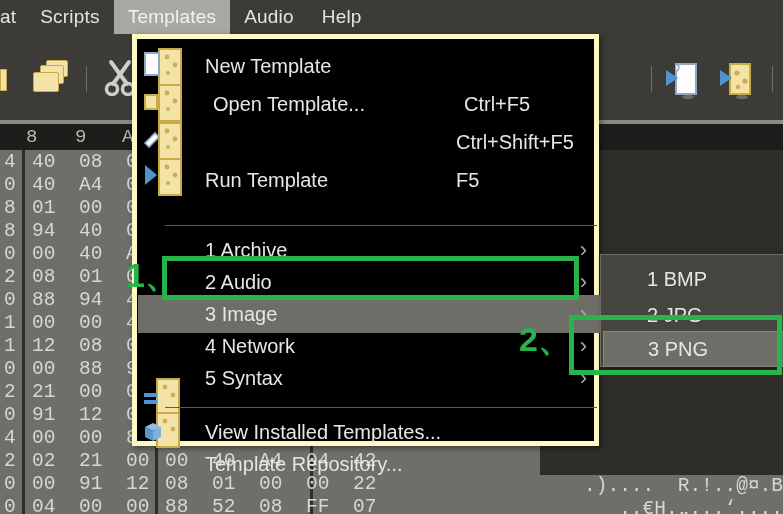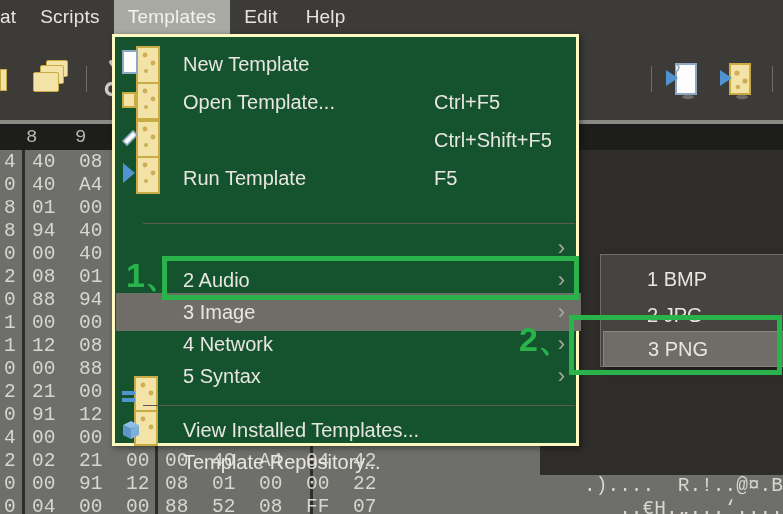--- a/index.html
+++ b/index.html
@@ -71,22 +71,22 @@
     font-family:"Liberation Mono", monospace; font-size:19.5px;
     color:#d8d6cf; white-space:pre;
   }
   .hexrow .part {
     position:absolute; top:1px;
   }
   .ascii-col { color:#d8d6cf; }
 
   
   .dropdown {
-    position:absolute; left:112px; top:34px; width:467px; height:412px;
-    background:#14532d; border:3px solid #fef9c3;
+    position:absolute; left:132px; top:34px; width:467px; height:412px;
+    background:#000000; border:5px solid #fef9c3;
     box-shadow:2px 2px 6px rgba(0,0,0,0.45);
   }
   .dd-iconcol {
     position:absolute; left:0; top:0; width:58px; height:412px;
   }
   .dd-item {
     position:absolute; left:1px; width:465px; height:38px;
     display:flex; align-items:center;
     color:#e8e6e0; font-size:20px;
   }
@@ -143,21 +143,21 @@
     <div class="menu-item truncated">
         <span>at</span>
       </div>
     <div class="menu-item">
         <span>Scripts</span>
       </div>
     <div class="menu-item active">
         <span>Templates</span>
       </div>
     <div class="menu-item">
-        <span>Edit</span>
+        <span>Audio</span>
       </div>
     <div class="menu-item">
         <span>Help</span>
       </div>
   </div>
 
   <div class="toolbar">
 
     <div style="width:8px;height:40px;position:relative;flex:none;">
       <div style="position:absolute;left:0;top:10px;width:7px;height:22px;background:#f3e3a6;border:1.5px solid #c9ab46;"></div>
@@ -290,32 +290,33 @@
           <circle cx="30" cy="16" r="2.4" fill="#cbae57"></circle>
         <path d="M2 14 L10 10 L18 14 L10 18 z" fill="#8dbde8"></path>
         <path d="M2 14 v10 l8 4 v-10 z" fill="#5f96cc"></path>
         <path d="M18 14 v10 l-8 4 v-10 z" fill="#7fb0dc"></path>
       </svg>
     </div>
     <div id="dd-items">
         <div class="dd-item" style="top: 8px;">
           <span class="lbl">New Template</span>
         </div>
-        <div class="dd-item" style="top: 46px;">
+        <div class="dd-item" style="top: 46px; margin-left: 8px;">
           <span class="lbl">Open Template...</span>
           <span class="accel">Ctrl+F5</span>
         </div>
         <div class="dd-item" style="top: 84px;">
           <span class="accel">Ctrl+Shift+F5</span>
         </div>
         <div class="dd-item" style="top: 122px;">
           <span class="lbl">Run Template</span>
           <span class="accel">F5</span>
         </div>
         <div class="dd-item" style="top: 192px;">
+          <span class="lbl">1 Archive</span>
           <span class="arrow">›</span>
         </div>
         <div class="dd-item" style="top: 224px;">
           <span class="lbl">2 Audio</span>
           <span class="arrow">›</span>
         </div>
         <div class="dd-item hl" style="top: 256px; text-decoration: underline;">
           <span class="lbl">3 Image</span>
           <span class="arrow">›</span>
         </div>

